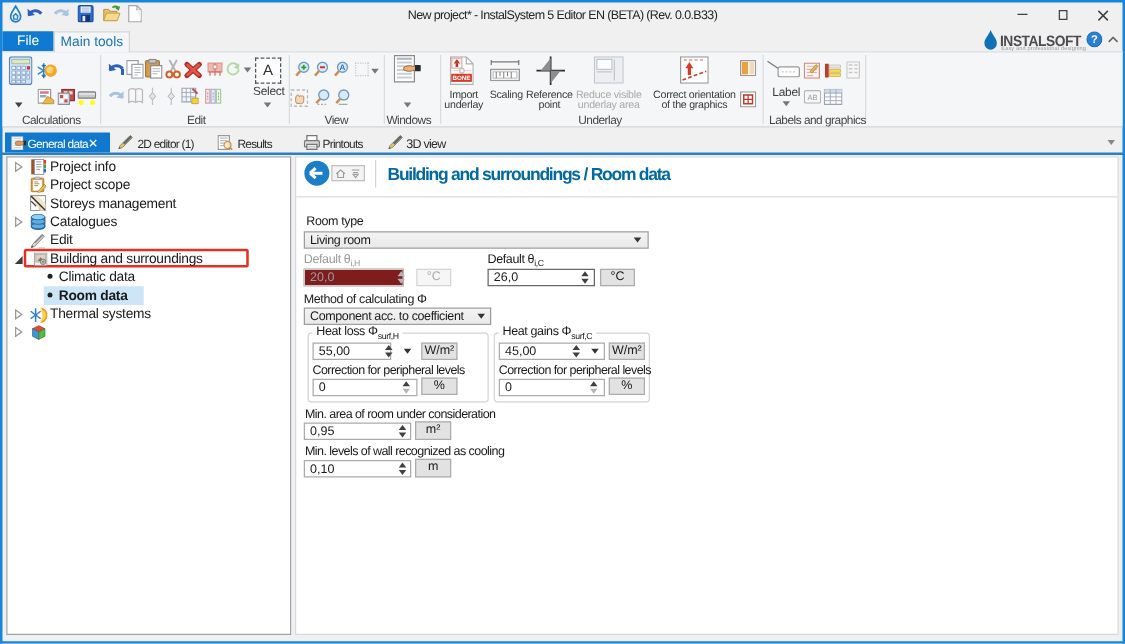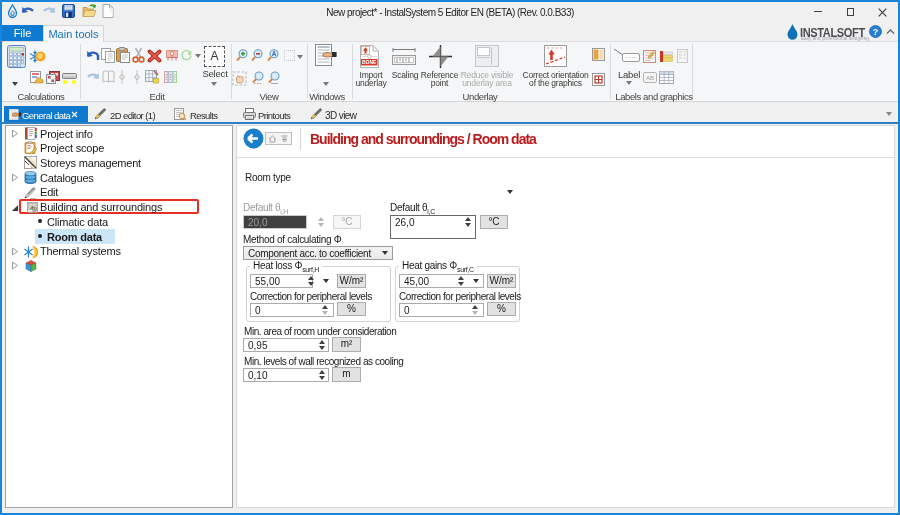--- a/index.html
+++ b/index.html
@@ -499,35 +499,36 @@
     </svg>
 <div class="a" style="left:265px;top:132px;width:27px;height:13px;border:1px solid #c0c0c0;background:#f4f4f4;"></div>
 <svg class="ic" style="left:268px;top:135px" width="9" height="8" viewBox="0 0 9 8">
       <path d="M1 4 L4.5 1 L8 4 M2.2 3.5 V7 H6.8 V3.5" fill="none" stroke="#9a9aa0" stroke-width="0.9"></path>
     </svg>
 <svg class="ic" style="left:280px;top:135px" width="9" height="8" viewBox="0 0 9 8">
       <path d="M1.5 1 h6 M2.5 3 h4" stroke="#9a9aa0" stroke-width="0.9"></path>
       <path d="M2.5 4.5 L4.5 7 L6.5 4.5 Z" fill="none" stroke="#9a9aa0" stroke-width="0.9"></path>
     </svg>
 <div class="a" style="left:300px;top:128px;width:1px;height:22px;background:#d5d5d5;"></div>
-<div class="a" style="left:310px;top:131px;font-size:14px;font-weight:bold;letter-spacing:-1px;color:#b91c1c;">Building and surroundings / Room data</div>
+<div class="a" style="left:310px;top:131px;font-size:14px;font-weight:bold;letter-spacing:-1px;color:#0369a1;">Building and surroundings / Room data</div>
 <div class="a" style="left:237px;top:157px;width:657px;height:1px;background:#dcdcdc;"></div>
 
 <div class="lbl" style="left:245px;top:173px;">Room type</div>
+<div class="combo" style="left:243px;top:185px;width:276px;height:13.5px;">Living room</div>
 <div class="tri-d a" style="left:507px;top:190px;border-top-color:#333;"></div>
 
 <div class="glbl" style="left:243px;top:203px;">Default θ<sub>i,H</sub></div>
 <div class="lbl" style="left:390px;top:203px;">Default θ<sub>i,C</sub></div>
-<div class="inp" style="left:243px;top:215px;width:64px;height:14px;background:#404040;border-color:#c9c9c9;color:#9b9b9b;">20,0</div>
+<div class="inp" style="left:243px;top:215px;width:80px;height:14px;background:#7f1d1d;border-color:#c9c9c9;color:#9b9b9b;">20,0</div>
 <div class="a" style="left:318px;top:217px;">
       <div class="tri-u" style="border-bottom-color:#b5b5b5;"></div>
       <div class="tri-d" style="margin-top:2px;border-top-color:#b5b5b5;"></div>
     </div>
 <div class="btn" style="left:333px;top:215px;width:28px;height:14px;background:#f6f6f6;border-color:#d5d5d5;color:#aaa;">°C</div>
-<div class="inp" style="left:390px;top:215px;width:86px;height:24px;border-color:#686868;">26,0</div>
+<div class="inp" style="left:390px;top:215px;width:86px;height:14px;border-color:#686868;">26,0</div>
 <div class="a" style="left:465px;top:217px;">
       <div class="tri-u"></div>
       <div class="tri-d" style="margin-top:2px;"></div>
     </div>
 <div class="btn" style="left:480px;top:215px;width:28px;height:14px;">°C</div>
 
 <div class="lbl" style="left:243px;top:235px;">Method of calculating Φ</div>
 <div class="combo" style="left:243px;top:246px;width:150px;height:13.5px;">Component acc. to coefficient</div>
 <div class="tri-d a" style="left:382px;top:251px;border-top-color:#333;"></div>
 

